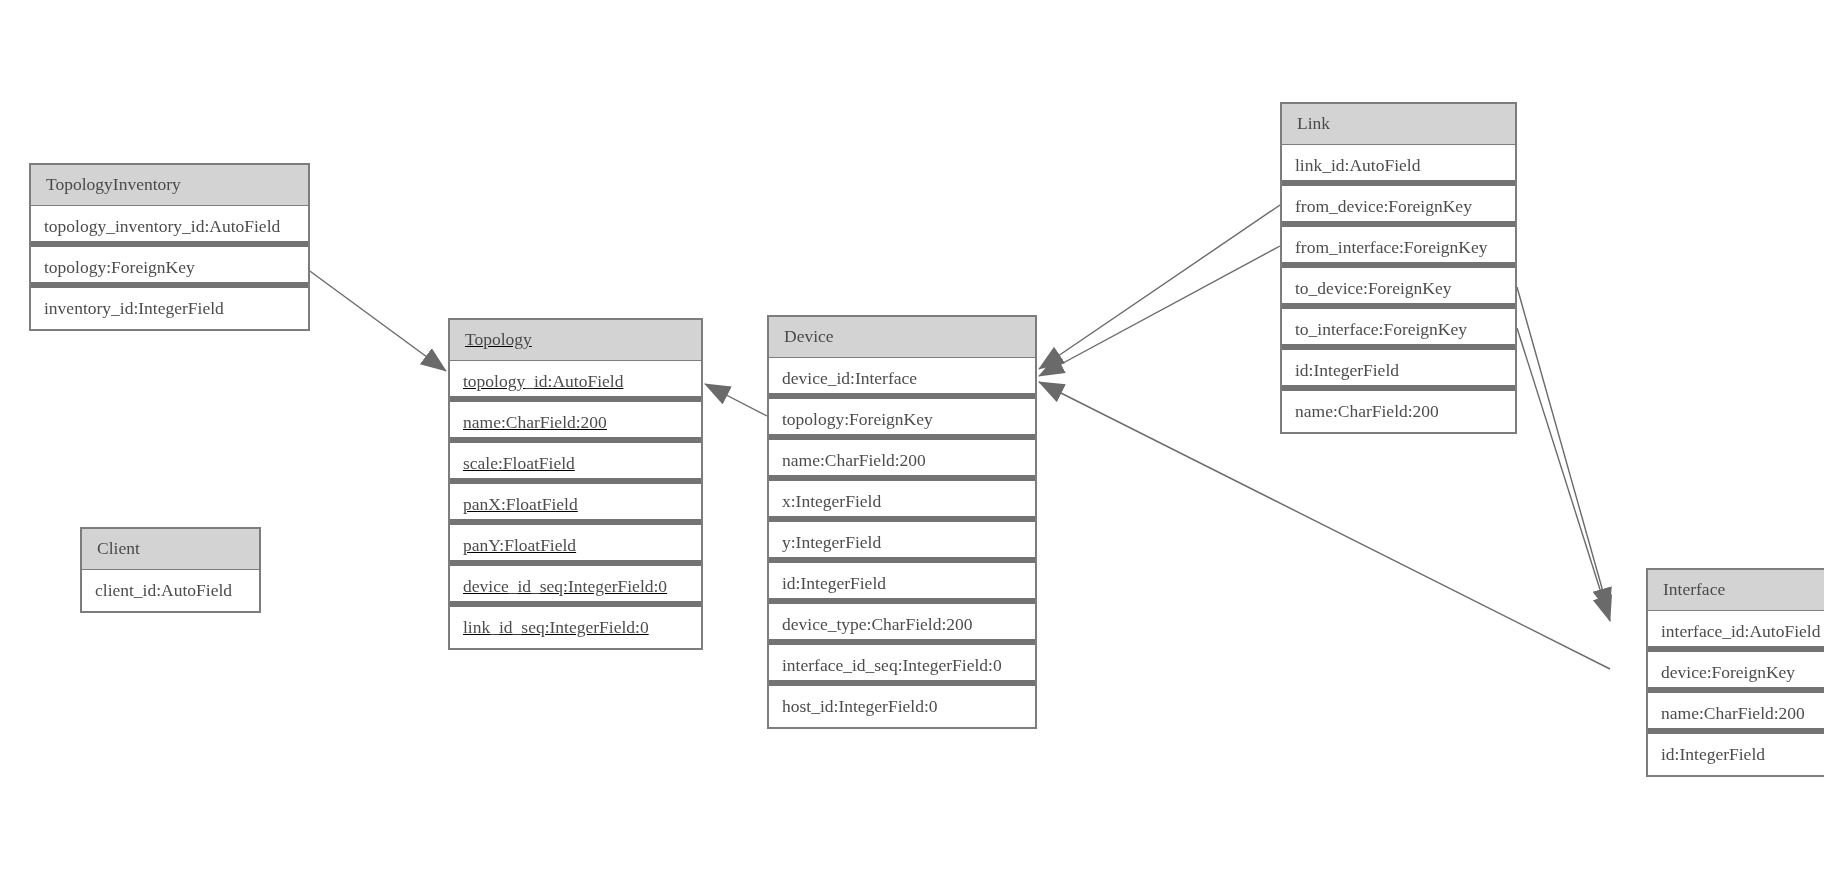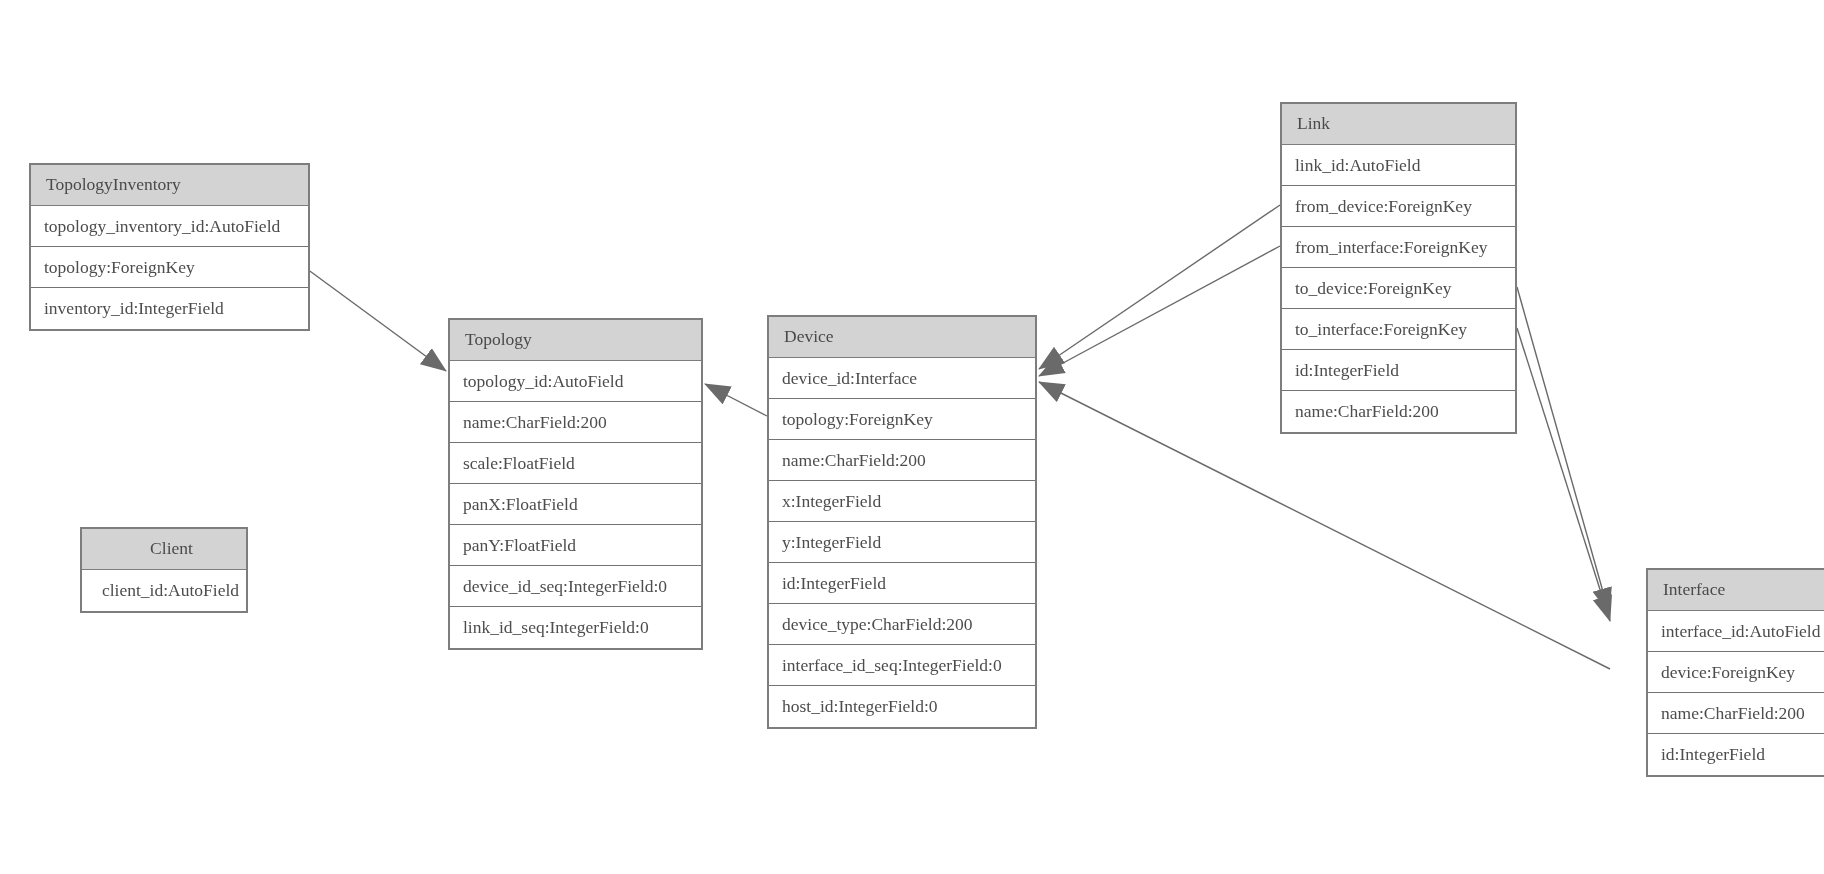--- a/index.html
+++ b/index.html
@@ -36,21 +36,21 @@
     padding-left: 15px;
     font-size: 17.5px;
     color: #4a4a4a;
     box-sizing: border-box;
     white-space: nowrap;
     overflow: hidden;
   }
   .entity-row {
     height: 41px;
     line-height: 40px;
-    border-bottom: 1px solid #737373;
+    border-bottom: 6px solid #737373;
     padding-left: 13px;
     font-size: 17.5px;
     color: #4d4d4d;
     box-sizing: border-box;
     white-space: nowrap;
     overflow: hidden;
     background: #ffffff;
   }
   .entity-row:last-child {
     border-bottom: none;
@@ -76,31 +76,31 @@
         <line x1="1610" y1="669" x2="1039" y2="382" stroke="#6a6a6a" stroke-width="1.4" marker-end="url(#arrowhead)"></line>
       </g>
   </svg>
   <div id="entities">
       <div class="entity" style="left: 22px; top: 163px; width: 281px; margin-left: 7px;">
         <div class="entity-header">TopologyInventory</div>
         <div class="entity-row">topology_inventory_id:AutoField</div>
         <div class="entity-row">topology:ForeignKey</div>
         <div class="entity-row">inventory_id:IntegerField</div>
       </div>
-      <div class="entity" style="left: 448px; top: 318px; width: 255px;">
+      <div class="entity" style="left: 448px; top: 318px; width: 255px; text-decoration: underline;">
         <div class="entity-header">Topology</div>
         <div class="entity-row">topology_id:AutoField</div>
         <div class="entity-row">name:CharField:200</div>
         <div class="entity-row">scale:FloatField</div>
         <div class="entity-row">panX:FloatField</div>
         <div class="entity-row">panY:FloatField</div>
         <div class="entity-row">device_id_seq:IntegerField:0</div>
         <div class="entity-row">link_id_seq:IntegerField:0</div>
       </div>
-      <div class="entity" style="left: 80px; top: 527px; width: 168px; text-align: center;">
+      <div class="entity" style="left: 80px; top: 527px; width: 181px;">
         <div class="entity-header">Client</div>
         <div class="entity-row">client_id:AutoField</div>
       </div>
       <div class="entity" style="left: 767px; top: 315px; width: 270px;">
         <div class="entity-header">Device</div>
         <div class="entity-row">device_id:Interface</div>
         <div class="entity-row">topology:ForeignKey</div>
         <div class="entity-row">name:CharField:200</div>
         <div class="entity-row">x:IntegerField</div>
         <div class="entity-row">y:IntegerField</div>

